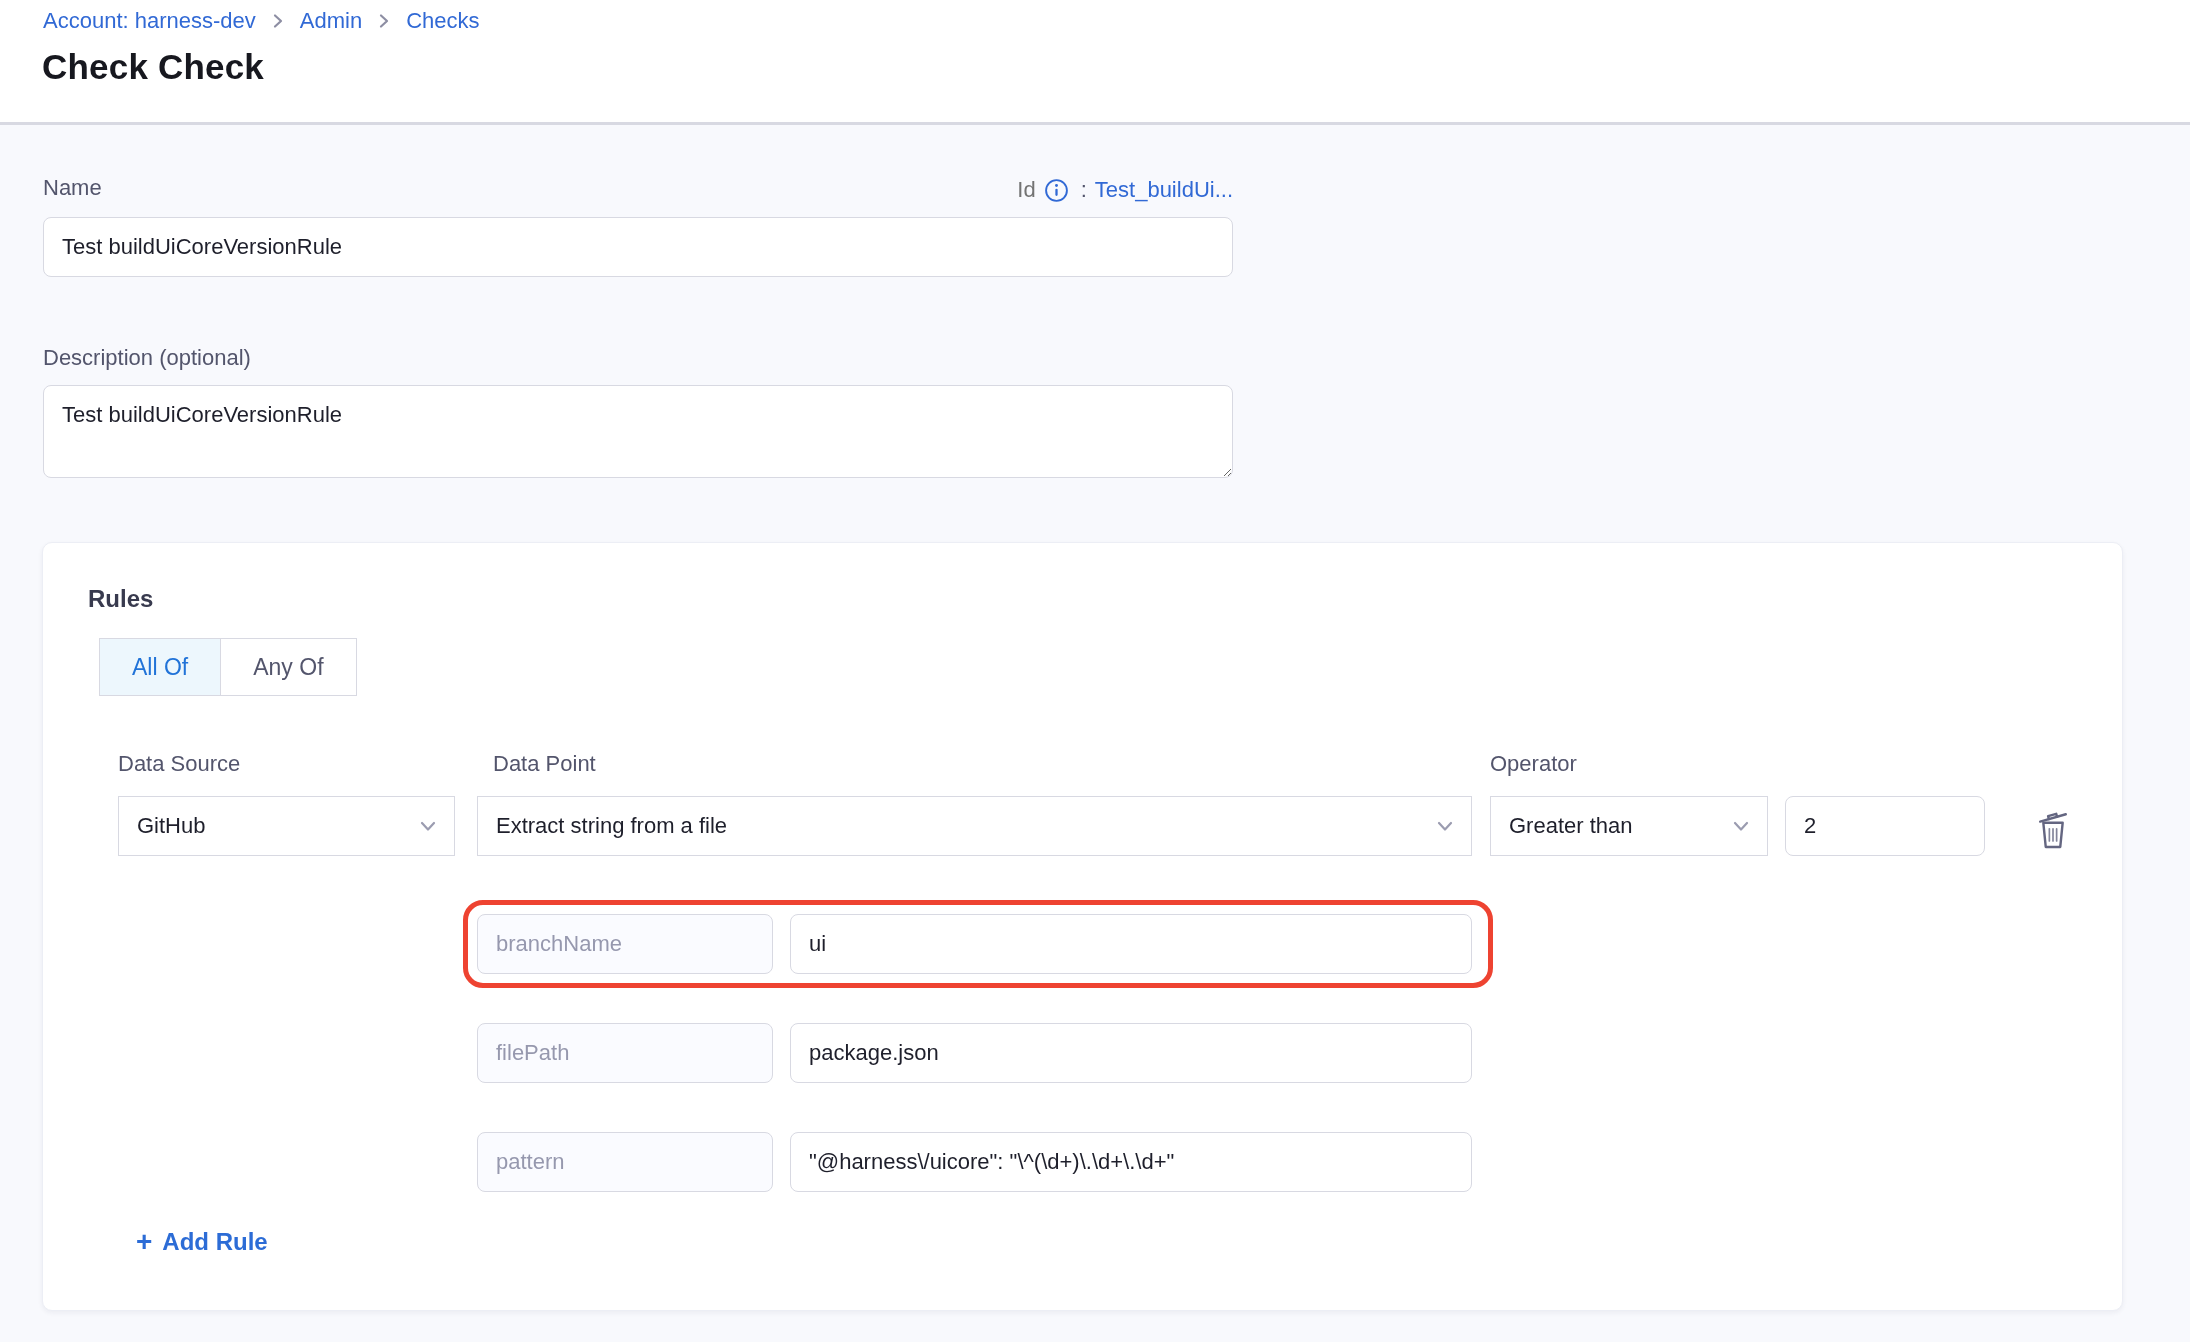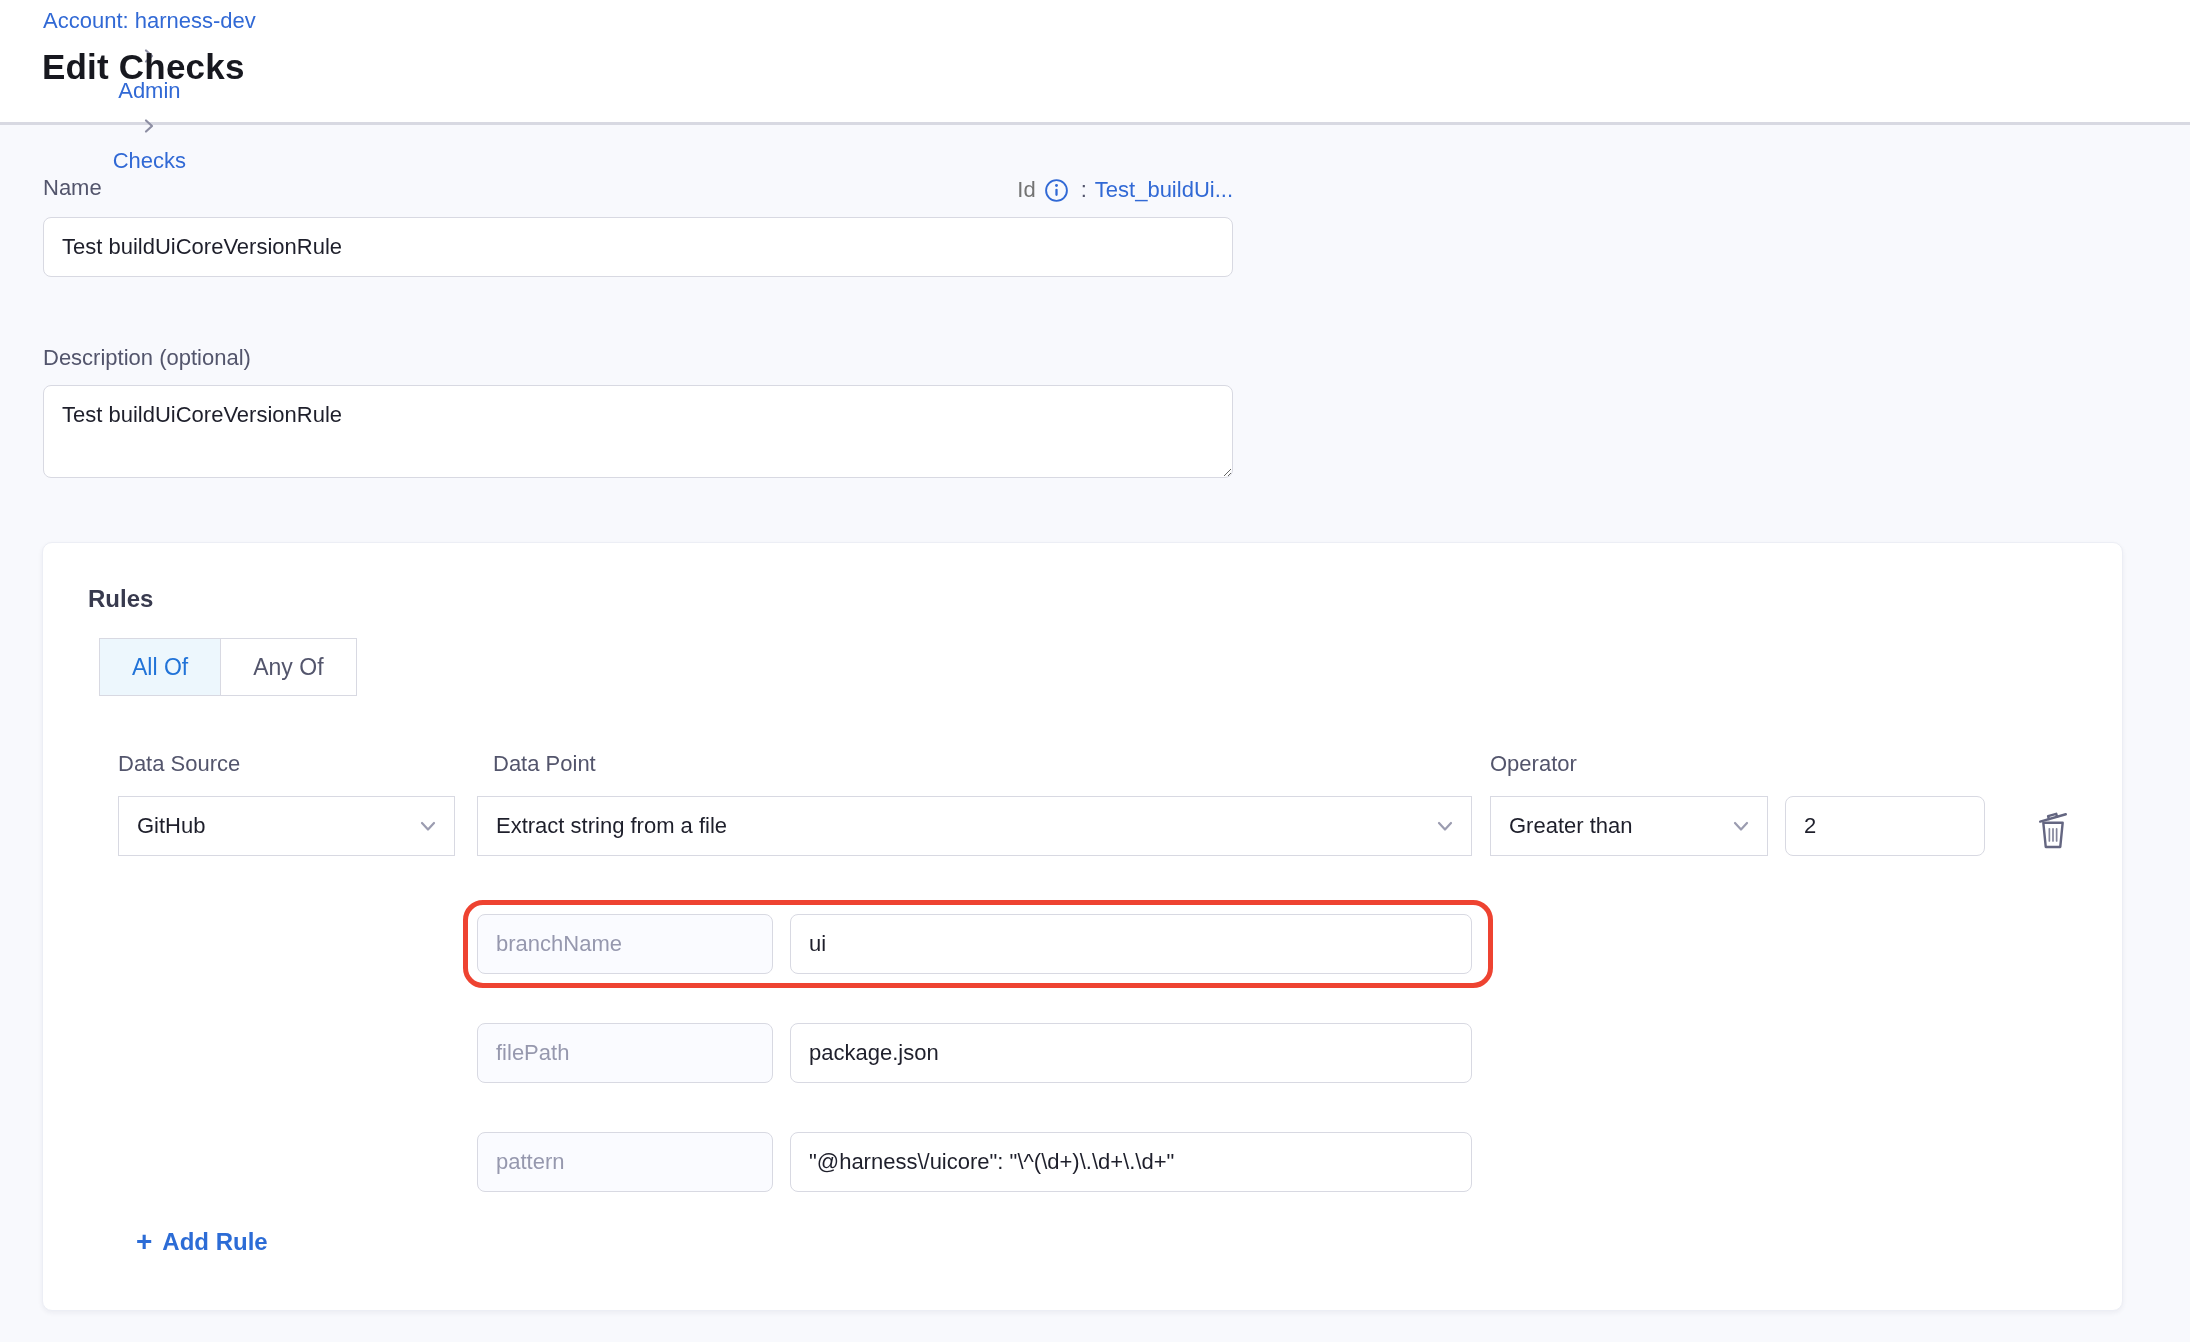--- a/index.html
+++ b/index.html
@@ -13,23 +13,22 @@
   }
   .abs { position: absolute; }
 
   
   .header {
     position: absolute; left: 0; top: 0; width: 2190px; height: 125px;
     background: #ffffff; border-bottom: 3px solid #d8d9e2;
   }
   .breadcrumb {
     position: absolute; left: 43px; top: 8px;
-    display: flex; align-items: center; gap: 14px;
+    display: flex; gap: 14px;
     font-size: 22px;
-    flex-direction: column;
   }
   .crumb { color: #3169d5; text-decoration: none; cursor: pointer; }
   .crumb-sep { display: flex; align-items: center; color: #8d8ea3; }
   .page-title {
     position: absolute; left: 42px; top: 47px;
     font-size: 35px; font-weight: 700; color: #17181f; letter-spacing: 0.2px;
   }
 
   
   .field-label { font-size: 22px; color: #53556c; font-weight: 500; }
@@ -118,21 +117,21 @@
         </svg>
     </span>
     <a class="crumb">Admin</a>
     <span class="crumb-sep">
       <svg width="16" height="16" viewBox="0 0 16 16">
           <polyline points="5,2.5 11,8 5,13.5" fill="none" stroke="currentColor" stroke-width="2.2" stroke-linecap="round" stroke-linejoin="round"></polyline>
         </svg>
     </span>
     <a class="crumb">Checks</a>
   </nav>
-  <h1 class="page-title">Edit Checks</h1>
+  <h1 class="page-title">Check Check</h1>
 </div>
 
 <div class="abs field-label" style="left:43px; top:175px;">Name</div>
 
 <div class="id-row">
   <span class="id-label">Id</span>
   <span class="info-icon">
     <svg width="25" height="25" viewBox="0 0 24 24">
         <circle cx="12" cy="12" r="10" fill="none" stroke="currentColor" stroke-width="1.8"></circle>
         <circle cx="12" cy="7.2" r="1.4" fill="currentColor"></circle>

